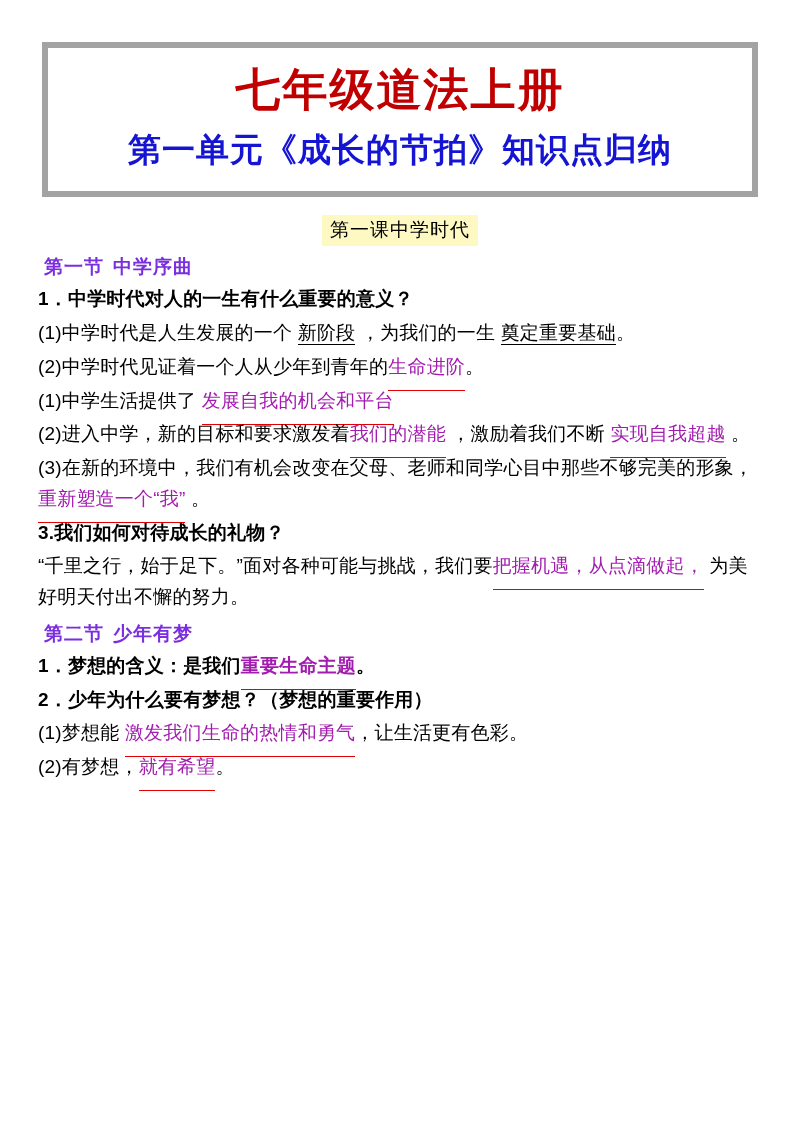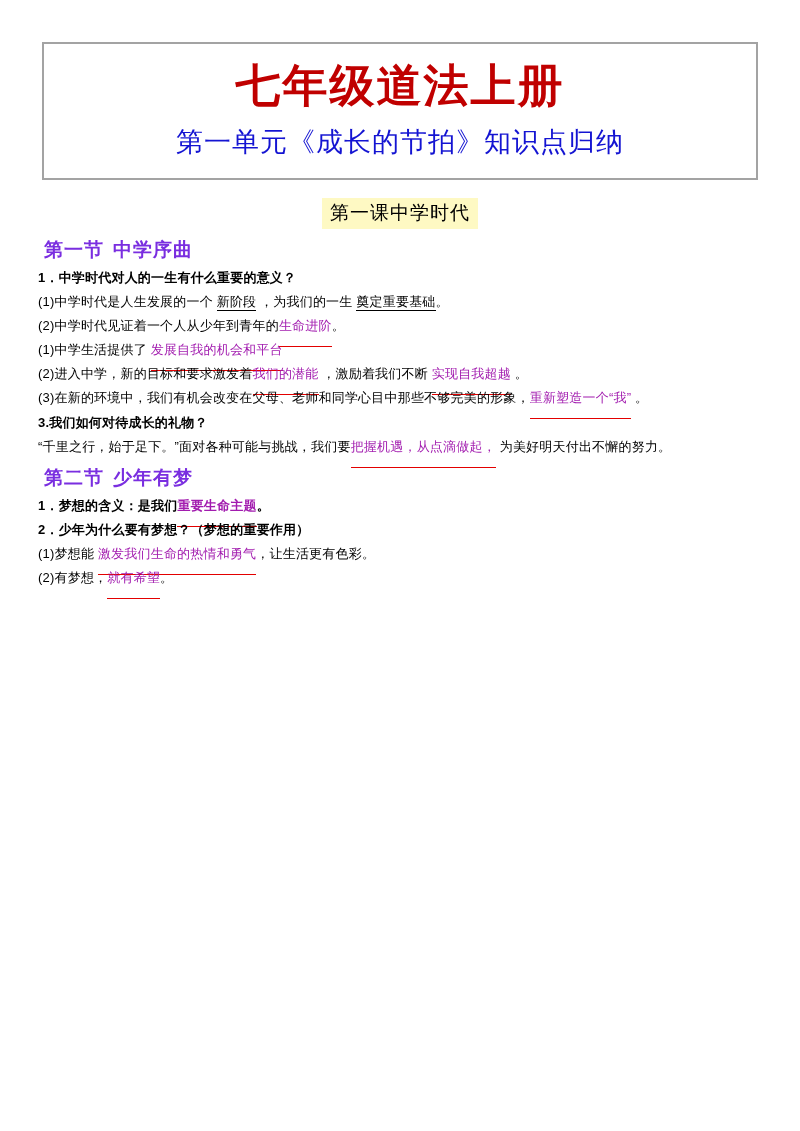--- a/index.html
+++ b/index.html
@@ -18,39 +18,39 @@
   .page {
     width: 800px;
     height: 1131px;
     box-sizing: border-box;
     padding: 36px 36px 10px 36px;
     position: relative;
   }
 
   
   .title-box {
-    border: 2px solid #a3a3a3;
+    border: 6px solid #a3a3a3;
     margin: 6px 6px 0 6px;
     padding: 14px 10px 18px 10px;
     text-align: center;
   }
   .main-title {
     font-family: "DejaVu Serif", serif;
     font-weight: bold;
     font-size: 45px;
     letter-spacing: 2px;
     color: #c00000;
     line-height: 1.25;
     margin-bottom: 10px;
     white-space: nowrap;
   }
   .sub-title {
     font-family: "DejaVu Serif", serif;
-    font-weight: normal;
-    font-size: 27px;
+    font-weight: bold;
+    font-size: 33px;
     color: #1414d2;
     letter-spacing: 1px;
     white-space: nowrap;
   }
 
   
   .lesson-wrap {
     text-align: center;
     margin-top: 18px;
     margin-bottom: 6px;
@@ -71,21 +71,21 @@
     font-family: "DejaVu Serif", serif;
     font-weight: bold;
     font-size: 19px;
     letter-spacing: 1px;
     margin: 8px 0 4px 8px;
   }
   .section-head .sec-no { margin-right: 9px; }
 
   
   .para {
-    font-size: 13px;
+    font-size: 19px;
     line-height: 1.62;
     margin: 3px 0 3px 2px;
     color: #000000;
     letter-spacing: 0.2px;
   }
   .para.q {
     font-weight: bold;
   }
   .red-u {
     color: #a21caf;

